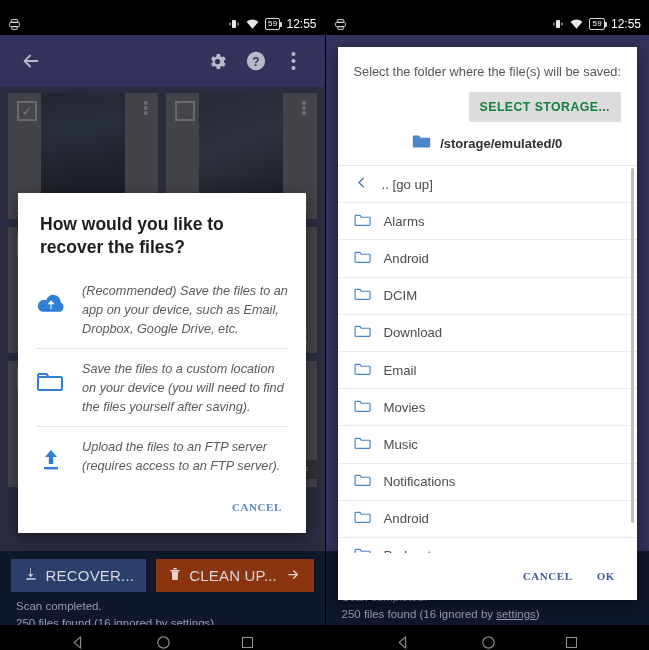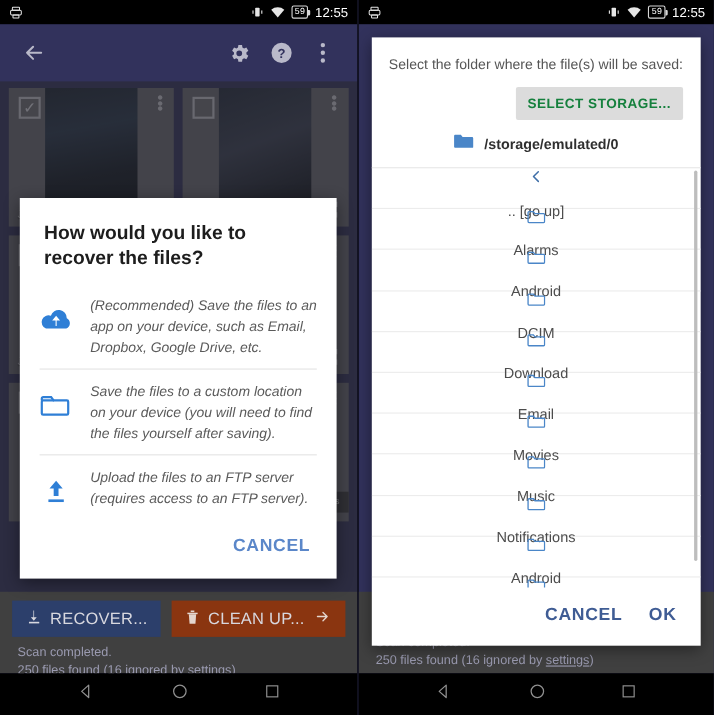--- a/index.html
+++ b/index.html
@@ -2,21 +2,21 @@
 <html><head>
 <meta charset="utf-8">
 <style>
   * { box-sizing: border-box; margin: 0; padding: 0; }
   html, body {
     width: 649px; height: 650px;
     background: #000;
     font-family: "Liberation Sans", sans-serif;
     overflow: hidden;
   }
-  .screen { position: relative; width: 649px; height: 486px; display: flex; }
+  .screen { position: relative; width: 649px; height: 486px; display: flex; margin-top: 13px; }
   .panel { position: relative; width: 324.5px; height: 650px; overflow: hidden; background: #32325c; }
   .panel + .panel { border-left: 1px solid #000; }
 
   
   .statusbar {
     position: relative; height: 22px; background: #000; color: #fff;
     display: flex; align-items: center; padding: 0 8px; font-size: 11.5px;
   }
   .sb-left { flex: 1; display: flex; align-items: center; gap: 5px; }
   .sb-right { display: flex; align-items: center; gap: 6px; }
@@ -80,21 +80,21 @@
   .thumb .toast {
     position: absolute; left: 46%; bottom: 8px; right: -6px;
     background: #3c3c3c; color: #e2e2e2; font-size: 8px;
     padding: 4px 6px; line-height: 1.35;
   }
   .scrim { position: absolute; inset: 0; background: rgba(40,40,48,.62); }
 
   
   .bottombar {
     position: absolute; left: 0; right: 0; bottom: 38px; height: 74px;
-    background: #404040; padding: 8px 10px 0;
+    background: #0f172a; padding: 8px 10px 0;
   }
   .act-row { display: flex; gap: 10px; justify-content: center; }
   .act {
     display: flex; align-items: center; gap: 7px; height: 33px;
     padding: 0 12px; color: #d8d8df; font-size: 15px; letter-spacing: .2px;
   }
   .act-recover { background: #2c3f6b; }
   .act-clean { background: #8a3510; }
   .status-lines { padding: 6px 0 0 6px; color: #9a9ab0; font-size: 11.5px; line-height: 1.45; }
   .status-lines u { text-decoration: underline; }
@@ -117,21 +117,21 @@
     font-size: 17.5px; font-weight: bold; color: #1d1d1d;
     line-height: 1.3; padding: 20px 22px 12px;
   }
   .opt-row {
     display: flex; gap: 14px; padding: 9px 18px 9px 16px; align-items: flex-start; font-style: italic;
   }
   .opt-icon { width: 34px; flex: 0 0 34px; display: flex; justify-content: center; padding-top: 12px; }
   .opt-text { font-size: 12.7px; color: #5a5a5a; line-height: 1.5; padding-top: 2px; }
   .divider { height: 1px; background: #e3e3e3; margin: 0 18px; }
   .dlg-actions { display: flex; justify-content: flex-end; padding: 10px 20px 14px; }
-  .txt-btn { color: #5b87c9; font-size: 16px; font-weight: bold; letter-spacing: .6px; padding: 6px 4px; }
+  .txt-btn { color: #5b87c9; font-size: 11px; font-weight: bold; letter-spacing: .6px; padding: 6px 4px; font-family: Liberation Serif, serif; }
 
   
   .dialog-folder {
     position: absolute; left: 12px; top: 34px; right: 12px; bottom: 63px;
     background: #fff; z-index: 20; display: flex; flex-direction: column;
     box-shadow: 0 4px 14px rgba(0,0,0,.45);
   }
   .fd-prompt { font-size: 12.8px; color: #555; padding: 17px 16px 0; }
   .fd-storage-row { display: flex; justify-content: flex-end; padding: 13px 16px 0; }
   .btn-grey {
@@ -139,21 +139,21 @@
     letter-spacing: .45px; padding: 8px 11px; border-radius: 2px;
   }
   .fd-path {
     display: flex; align-items: center; justify-content: center; gap: 9px;
     padding: 12px 32px 13px; font-size: 13px; color: #2f2f2f; font-weight: bold;
   }
   .fd-list { flex: 1; overflow: hidden; position: relative; border-top: 1px solid #e6e6e6; }
   .fd-item {
     display: flex; align-items: center; gap: 13px;
     height: 37.2px; padding: 0 16px; border-bottom: 1px solid #ececec;
-    font-size: 13.2px; color: #4c4c4c; flex-direction: column;
+    font-size: 13.2px; color: #4c4c4c;
   }
   .fd-scroll {
     position: absolute; right: 3px; top: 2px; width: 3px; height: 355px;
     background: #bdbdbd; border-radius: 2px;
   }
   .fd-actions { display: flex; justify-content: flex-end; gap: 16px; padding: 11px 18px 12px; }
   .fd-actions .txt-btn { color: #3f5c94; }
 </style>
 </head>
 <body>

